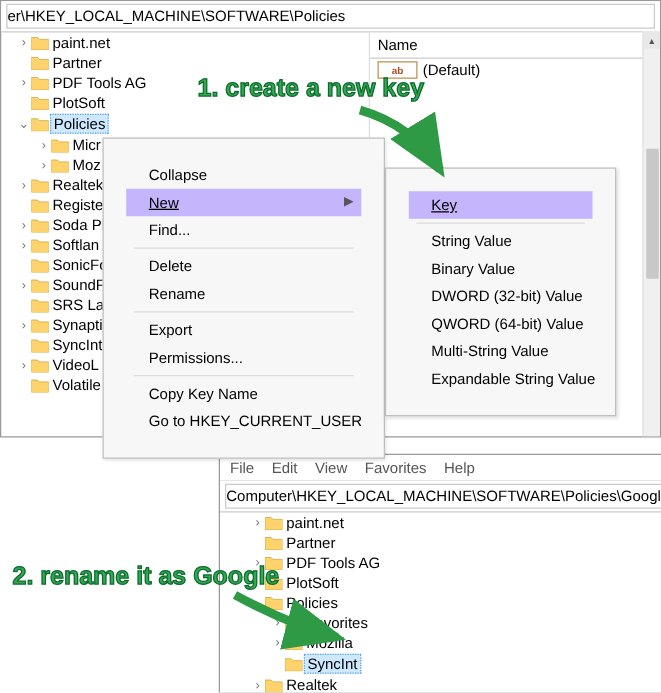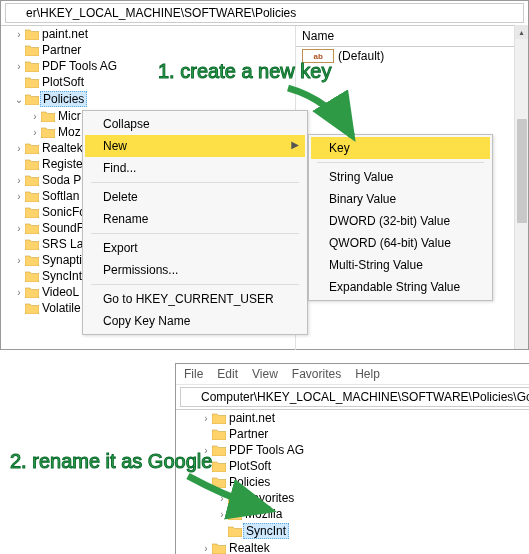--- a/index.html
+++ b/index.html
@@ -1,47 +1,47 @@
 <!DOCTYPE html>
 <html><head>
 <meta charset="utf-8">
 <style>
   * { box-sizing: border-box; margin: 0; padding: 0; font-family: "Segoe UI", Tahoma, sans-serif; font-size: 12px; }
   body { background: #fff; width: 529px; height: 554px; position: relative; overflow: hidden; }
 
   .window { position: absolute; border: 1px solid #999; background: #fff; }
   .addrbar { display: flex; align-items: center; border-bottom: 1px solid #ccc; background: #fff; padding: 2px 4px; }
-  .addrbar .path { flex: 1; padding: 2px 20px; border: 1px solid #ccc; background: #fff; overflow: hidden; white-space: nowrap; }
+  .addrbar .path { flex: 1; padding: 2px 0; border: 1px solid #ccc; background: #fff; overflow: hidden; white-space: nowrap; }
   .split { display: flex; height: calc(100% - 24px); }
   .tree { width: 56%; border-right: 1px solid #e0e0e0; overflow: hidden; }
   .list { width: 44%; overflow: hidden; }
   .list-header { border-bottom: 1px solid #ccc; padding: 3px 6px; background: #fff; }
   .list-row { display: flex; align-items: center; padding: 2px 6px; gap: 4px; }
 
   .tree-row { display: flex; align-items: center; padding: 1px 0; gap: 1px; white-space: nowrap; }
   .tree-row.selected .label { background: #cde8ff; border: 1px dotted #5aa7e8; padding: 0 2px; }
   .indent { display: inline-block; }
   .chev { width: 10px; text-align: center; color: #777; font-size: 10px; display: inline-block; }
   .folder-icon { width: 14px; height: 12px; display: inline-block; }
   .folder-icon svg { display: block; }
   .label { padding: 0 2px; }
 
-  .ctxmenu { position: absolute; background: #f7f7f7; border: 1px solid #bfbfbf; box-shadow: 1px 1px 3px rgba(0,0,0,.15); padding: 2px; z-index: 10; }
+  .ctxmenu { position: absolute; background: #f7f7f7; border: 1px solid #bfbfbf; box-shadow: 1px 1px 3px rgba(0,0,0,.15); padding: 18px; z-index: 10; }
   .ctxmenu .item { padding: 4px 24px 4px 18px; white-space: nowrap; position: relative; }
-  .ctxmenu .item.hi { background: #fde047; }
+  .ctxmenu .item.hi { background: #c4b5fd; text-decoration: underline; }
   .ctxmenu .sep { height: 1px; background: #dcdcdc; margin: 3px 6px; }
   .ctxmenu .arrow { position: absolute; right: 6px; top: 4px; font-size: 10px; color: #555; }
 
   .menubar { display: flex; gap: 14px; padding: 3px 8px; color: #555; border-bottom: 1px solid #e5e5e5; background: #fff; }
 
   .scrollbar { position: absolute; top: 24px; right: 0; width: 14px; bottom: 0; background: #f0f0f0; border-left: 1px solid #e0e0e0; }
   .sb-btn { height: 14px; background: #e8e8e8; display: flex; align-items: center; justify-content: center; font-size: 8px; color: #555; }
   .sb-thumb { background: #c8c8c8; width: 10px; margin: 1px auto; border-radius: 1px; }
 
-  .ann { position: absolute; font-weight: 400; font-size: 20px; color: #34a853; -webkit-text-stroke: 1px #0a6b2b; pointer-events: none; z-index: 30; }
+  .ann { position: absolute; font-weight: 700; font-size: 20px; color: #34a853; -webkit-text-stroke: 1px #0a6b2b; pointer-events: none; z-index: 30; }
   .arrow-svg { position: absolute; z-index: 25; pointer-events: none; }
 
   .string-icon { display:inline-flex; width:32px; height:14px; border:1px solid #c09050; color:#b05020; font-size:8px; align-items:center; justify-content:center; font-weight:bold; background:#fff; }
 </style>
 </head>
 <body>
 
 <div class="window" style="left:0; top:0; width:529px; height:350px;">
   <div class="addrbar">
     <div class="path">er\HKEY_LOCAL_MACHINE\SOFTWARE\Policies</div>
@@ -265,22 +265,22 @@
     <div class="item">Collapse</div>
     <div class="item hi">New<span class="arrow">▶</span></div>
     <div class="item">Find...</div>
     <div class="sep"></div>
     <div class="item">Delete</div>
     <div class="item">Rename</div>
     <div class="sep"></div>
     <div class="item">Export</div>
     <div class="item">Permissions...</div>
     <div class="sep"></div>
+    <div class="item">Copy Key Name</div>
     <div class="item">Go to HKEY_CURRENT_USER</div>
-    <div class="item">Copy Key Name</div>
   </div>
 
 <div class="ctxmenu" id="ctx-sub" style="left:308px; top:134px; width:185px;">
     <div class="item hi">Key</div>
     <div class="sep"></div>
     <div class="item">String Value</div>
     <div class="item">Binary Value</div>
     <div class="item">DWORD (32-bit) Value</div>
     <div class="item">QWORD (64-bit) Value</div>
     <div class="item">Multi-String Value</div>

